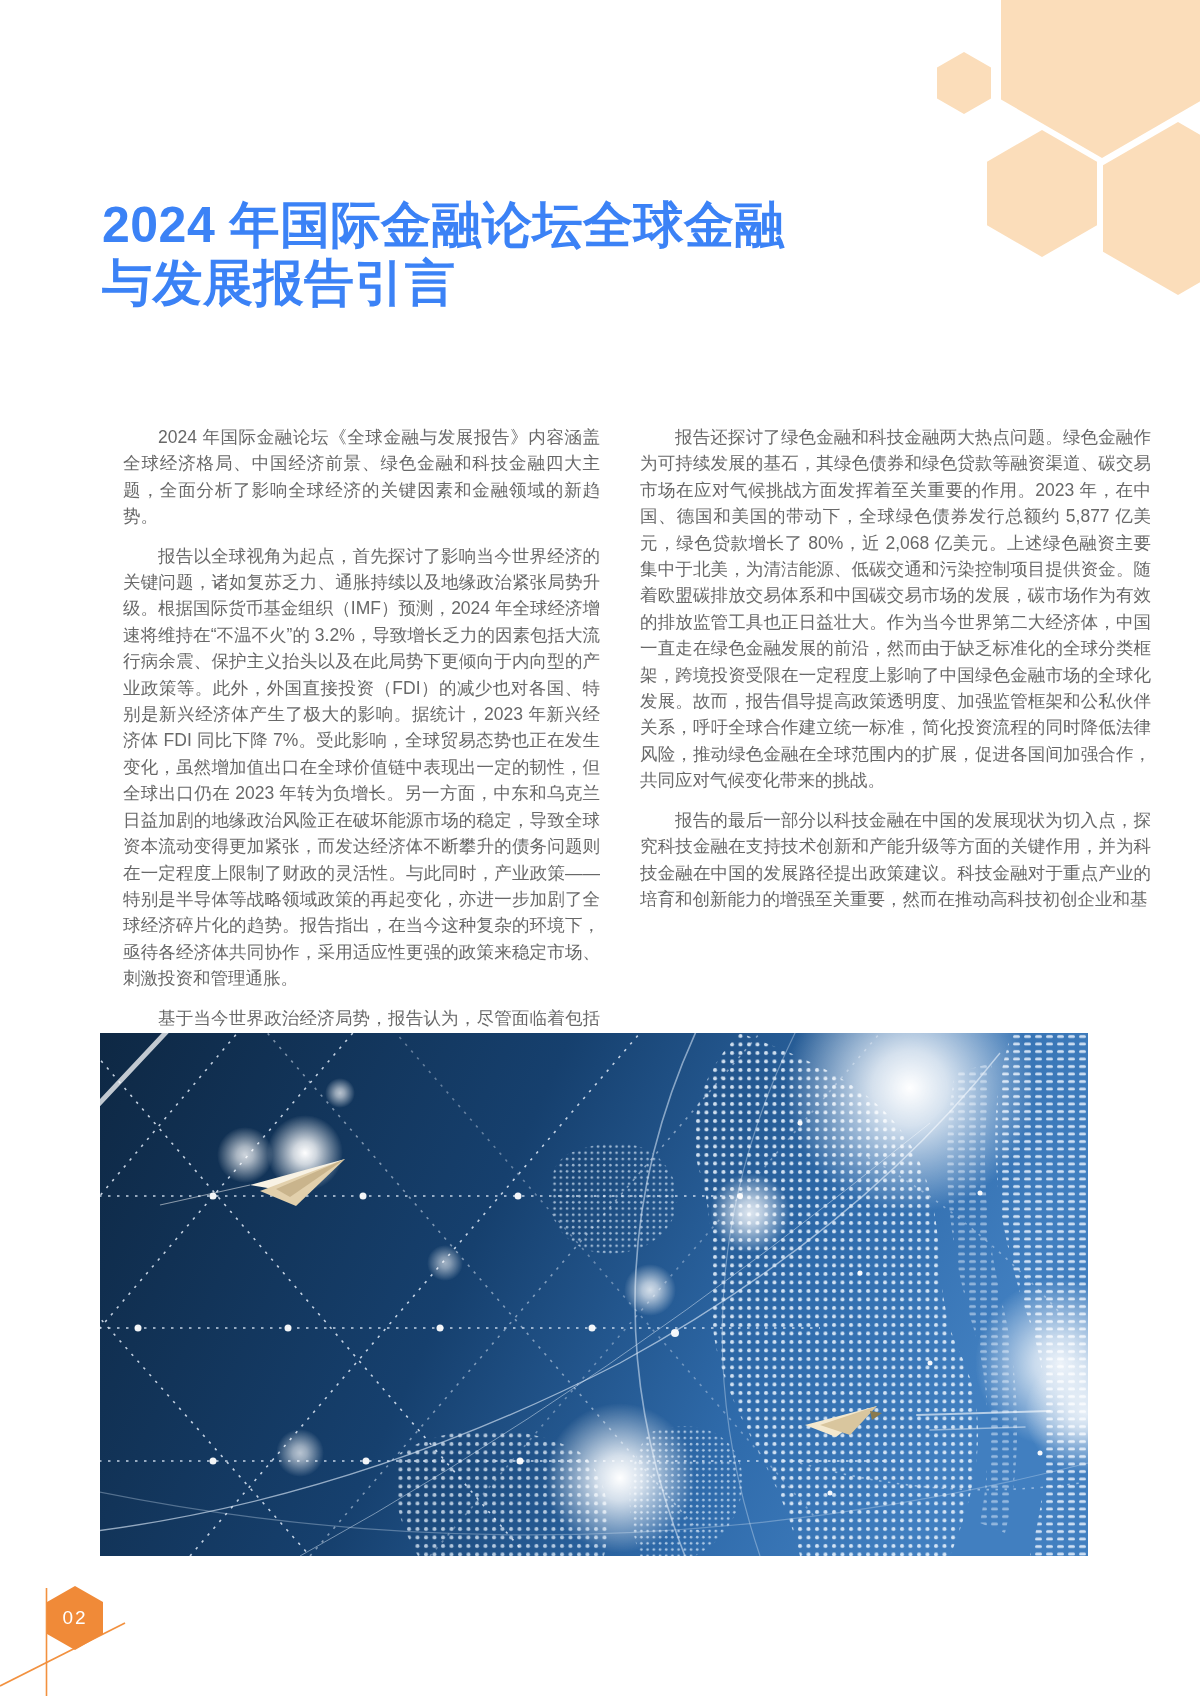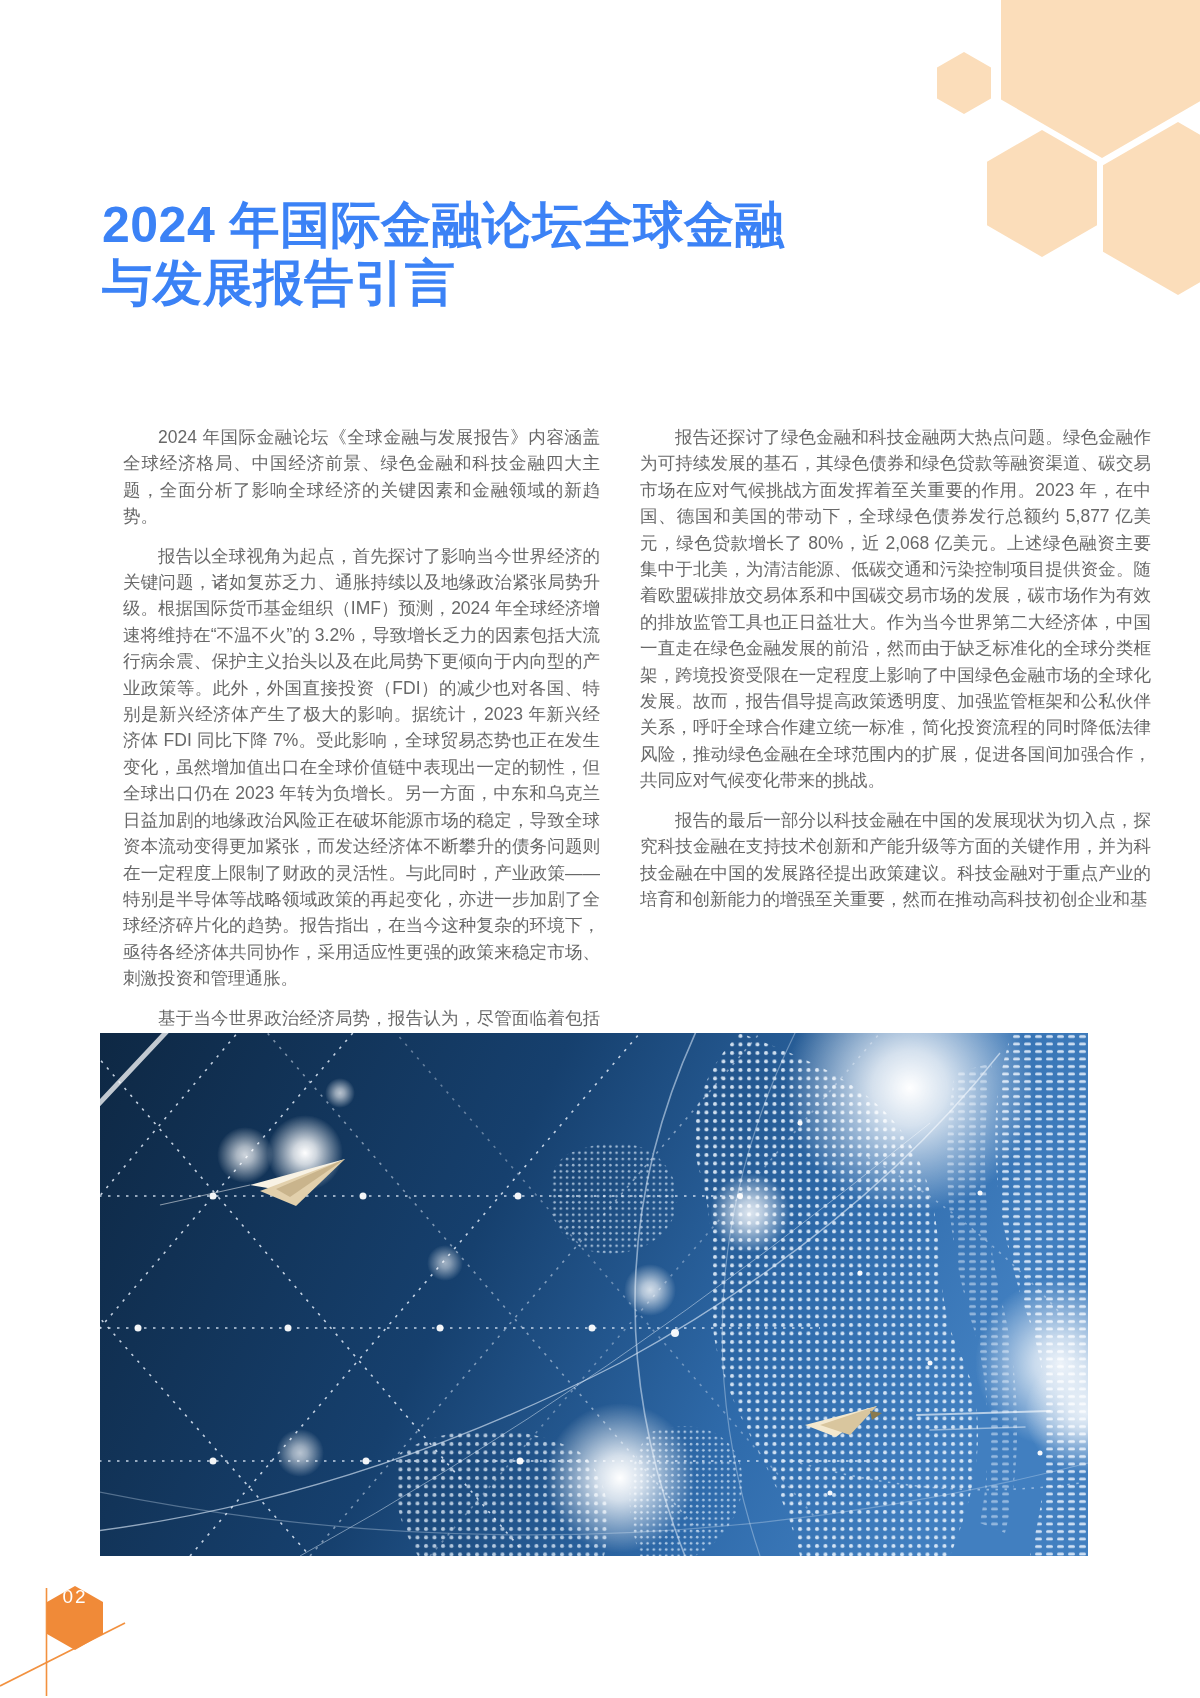--- a/index.html
+++ b/index.html
@@ -39,21 +39,21 @@
     overflow:hidden;
   }
   .figure svg{display:block;width:988px;height:523px;}
   
   .footer-lines{position:absolute;left:0;top:1580px;width:150px;height:118px;}
   .page-hex{
     position:absolute;left:47px;top:1586px;width:56px;height:64px;
     background:#F08A38;
     clip-path:polygon(50% 0%,100% 25%,100% 75%,50% 100%,0% 75%,0% 25%);
     color:#ffffff;font-size:19px;letter-spacing:2px;
-    display:flex;align-items:flex-start;justify-content:center;
+    display:flex;align-items:center;justify-content:center;
   }
 </style>
 </head>
 <body>
 
 <div class="hex hex-large"></div>
 <div class="hex hex-small"></div>
 <div class="hex hex-mid"></div>
 <div class="hex hex-right"></div>
 

